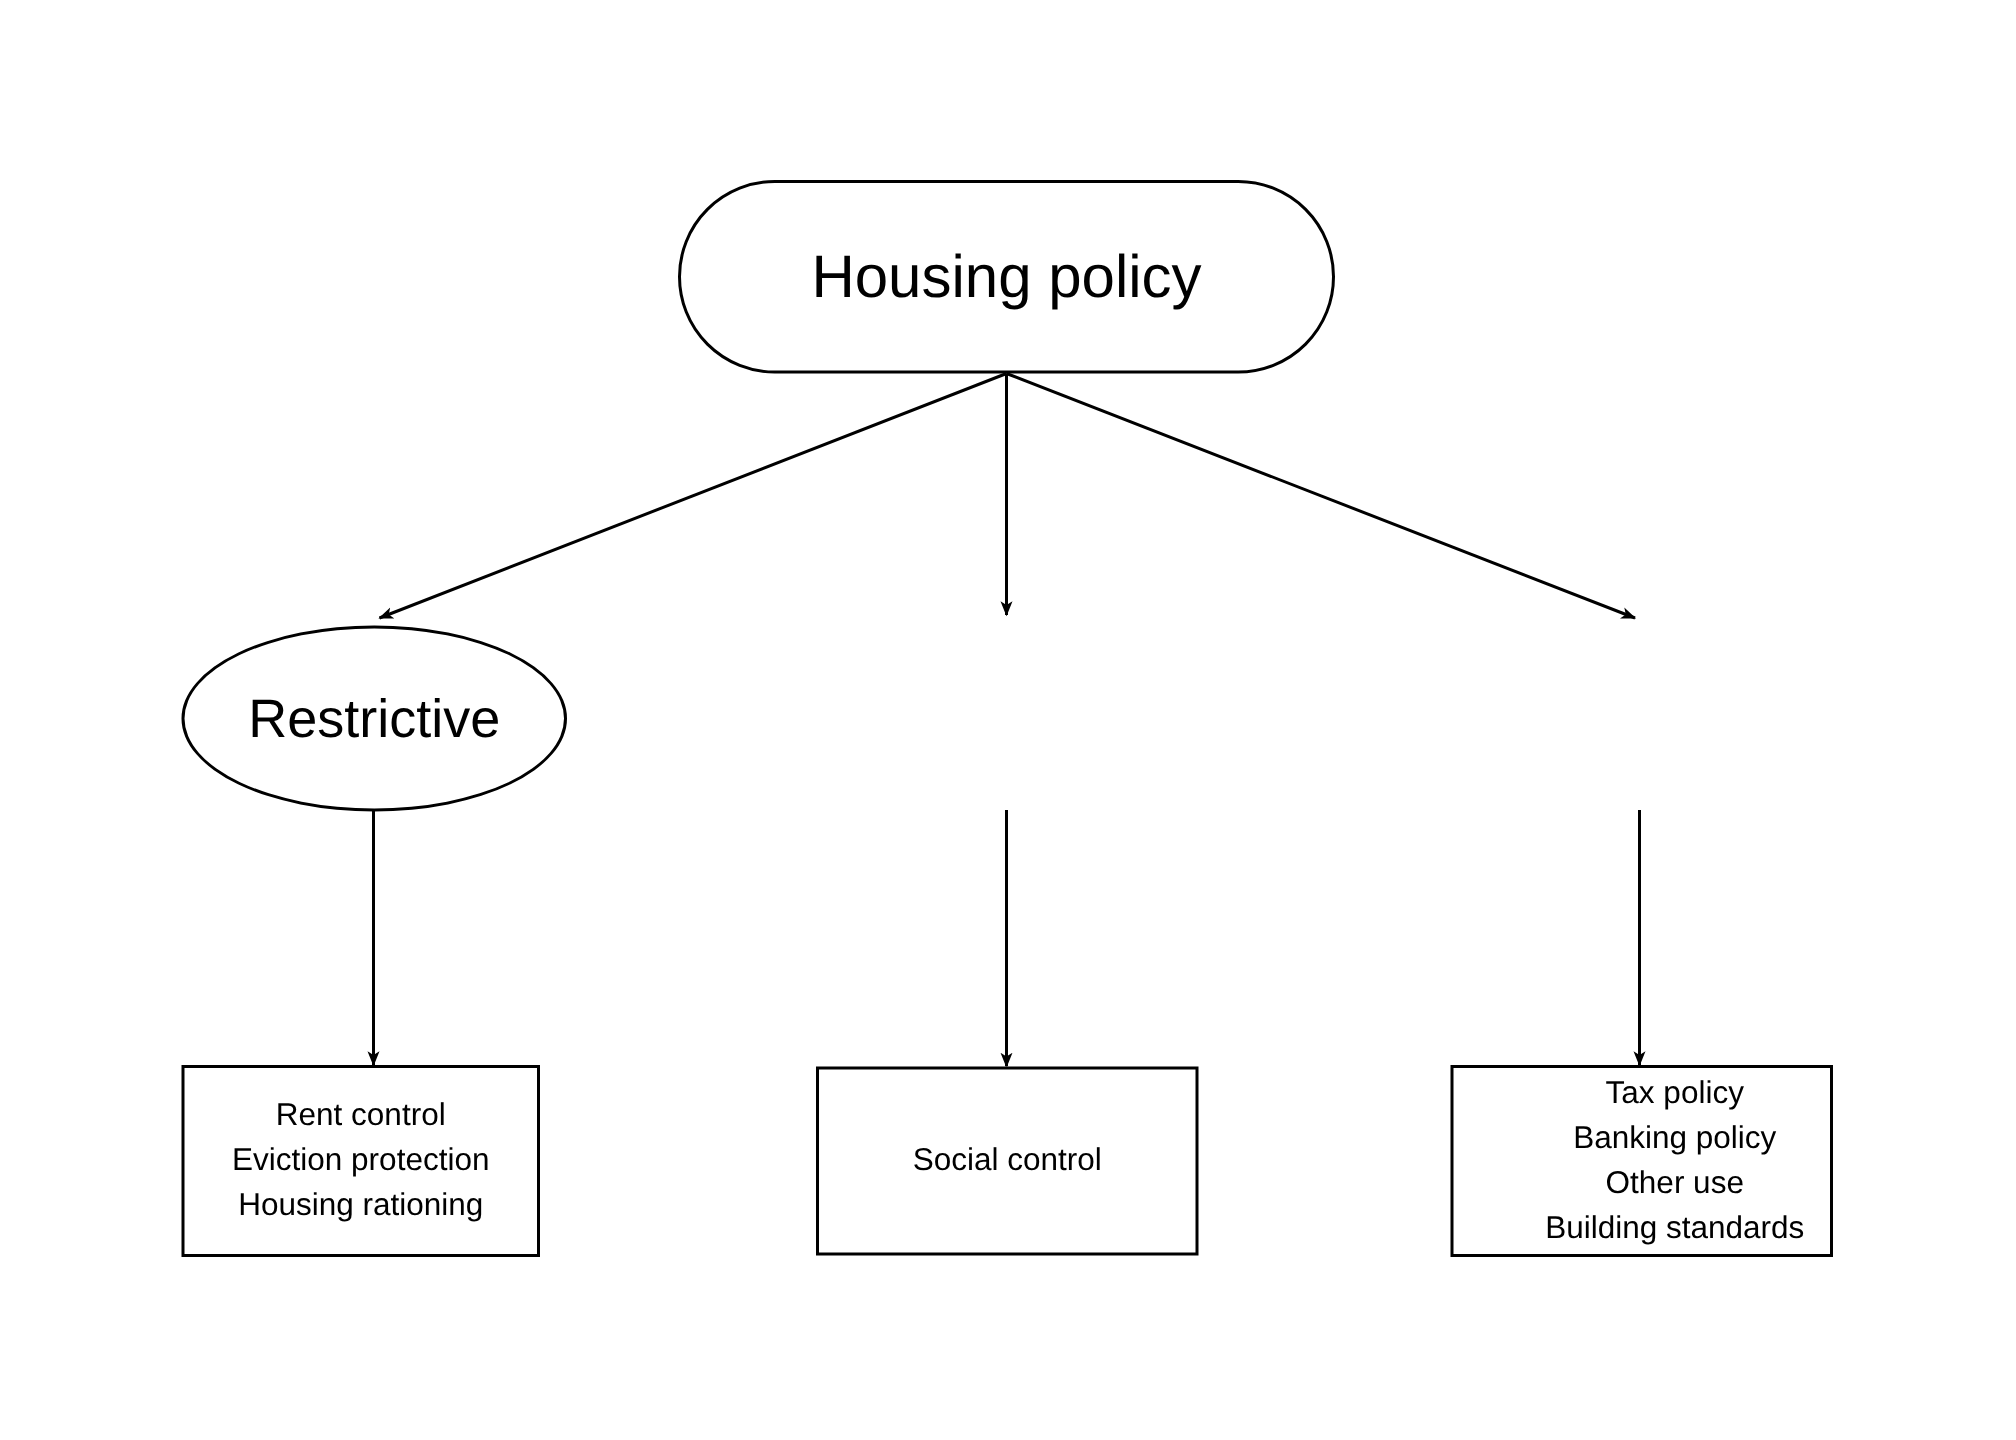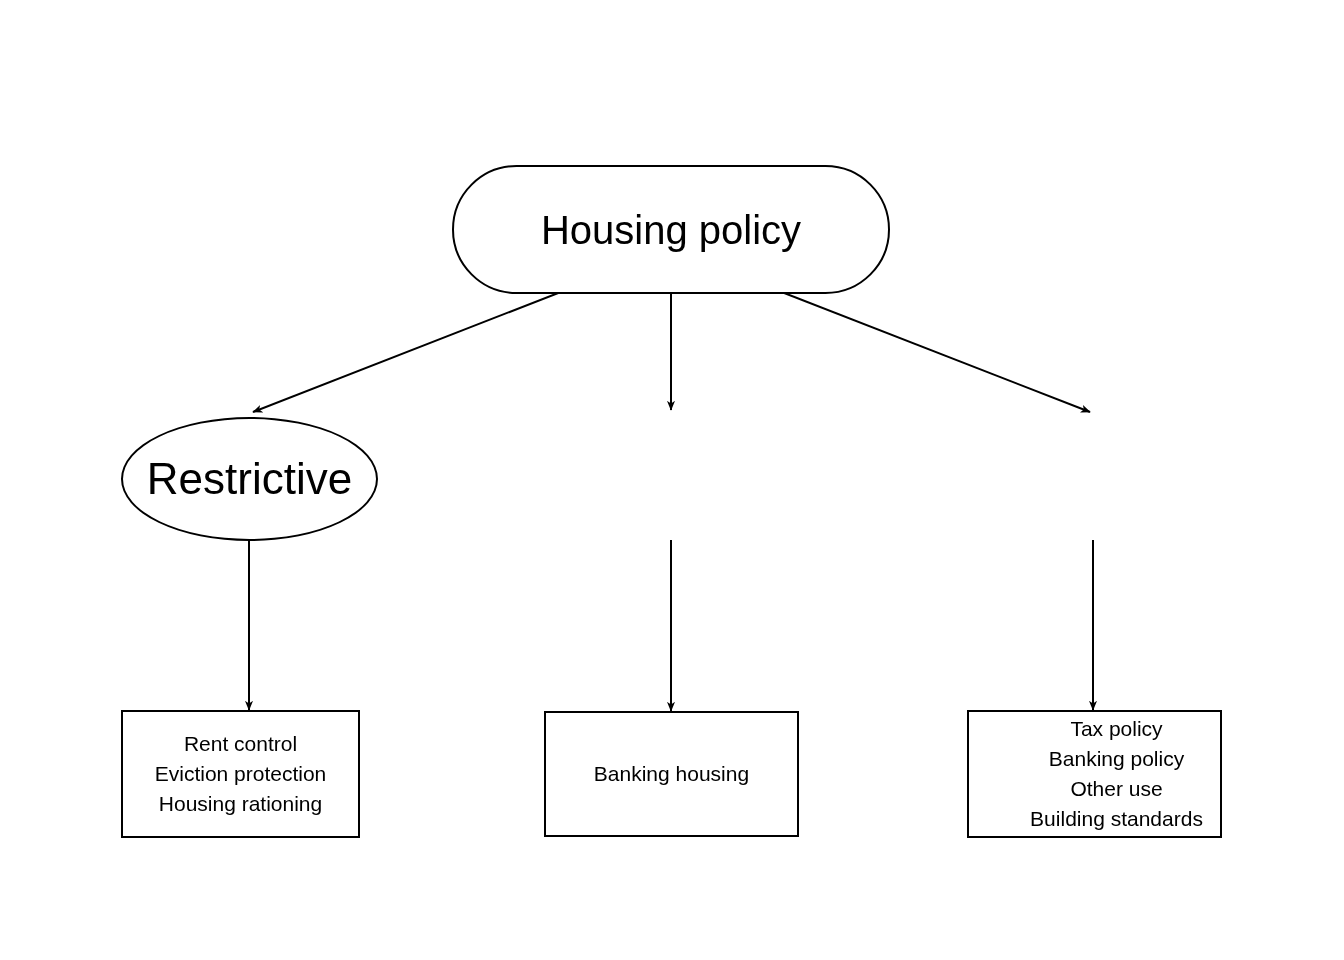--- a/index.html
+++ b/index.html
@@ -36,26 +36,25 @@
   }
   .node-root {
     left: 452px;
     top: 120px;
     width: 438px;
     height: 129px;
     border: 2px solid #000000;
     border-radius: 66px;
     font-size: 40px;
     line-height: 1.1;
-    margin-top: 45px;
   }
   .node-ellipse {
     border: 2px solid #000000;
     border-radius: 50%;
-    font-size: 44px;
+    font-size: 36px;
     line-height: 1.1;
   }
   .node-ellipse.e1 { left: 121px; top: 417px; width: 257px; height: 124px; }
   .node-ellipse.e2 { left: 545px; top: 413px; width: 254px; height: 127px; }
   .node-ellipse.e3 { left: 965px; top: 413px; width: 257px; height: 127px; }
   .node-box {
     border: 2px solid #000000;
     font-size: 21px;
     line-height: 1.42;
     flex-direction: column;
@@ -101,21 +100,21 @@
 
 
 
   <div class="node node-box b1">
     <span class="box-line">Rent control</span>
     <span class="box-line">Eviction protection</span>
     <span class="box-line">Housing rationing</span>
   </div>
 
   <div class="node node-box b2">
-    <span class="box-line">Banking housing</span>
+    <span class="box-line">Social control</span>
   </div>
 
   <div class="node node-box b3">
     <span class="box-line">Tax policy</span>
     <span class="box-line">Banking policy</span>
     <span class="box-line">Other use</span>
     <span class="box-line">Building standards</span>
   </div>
 
 </div>

